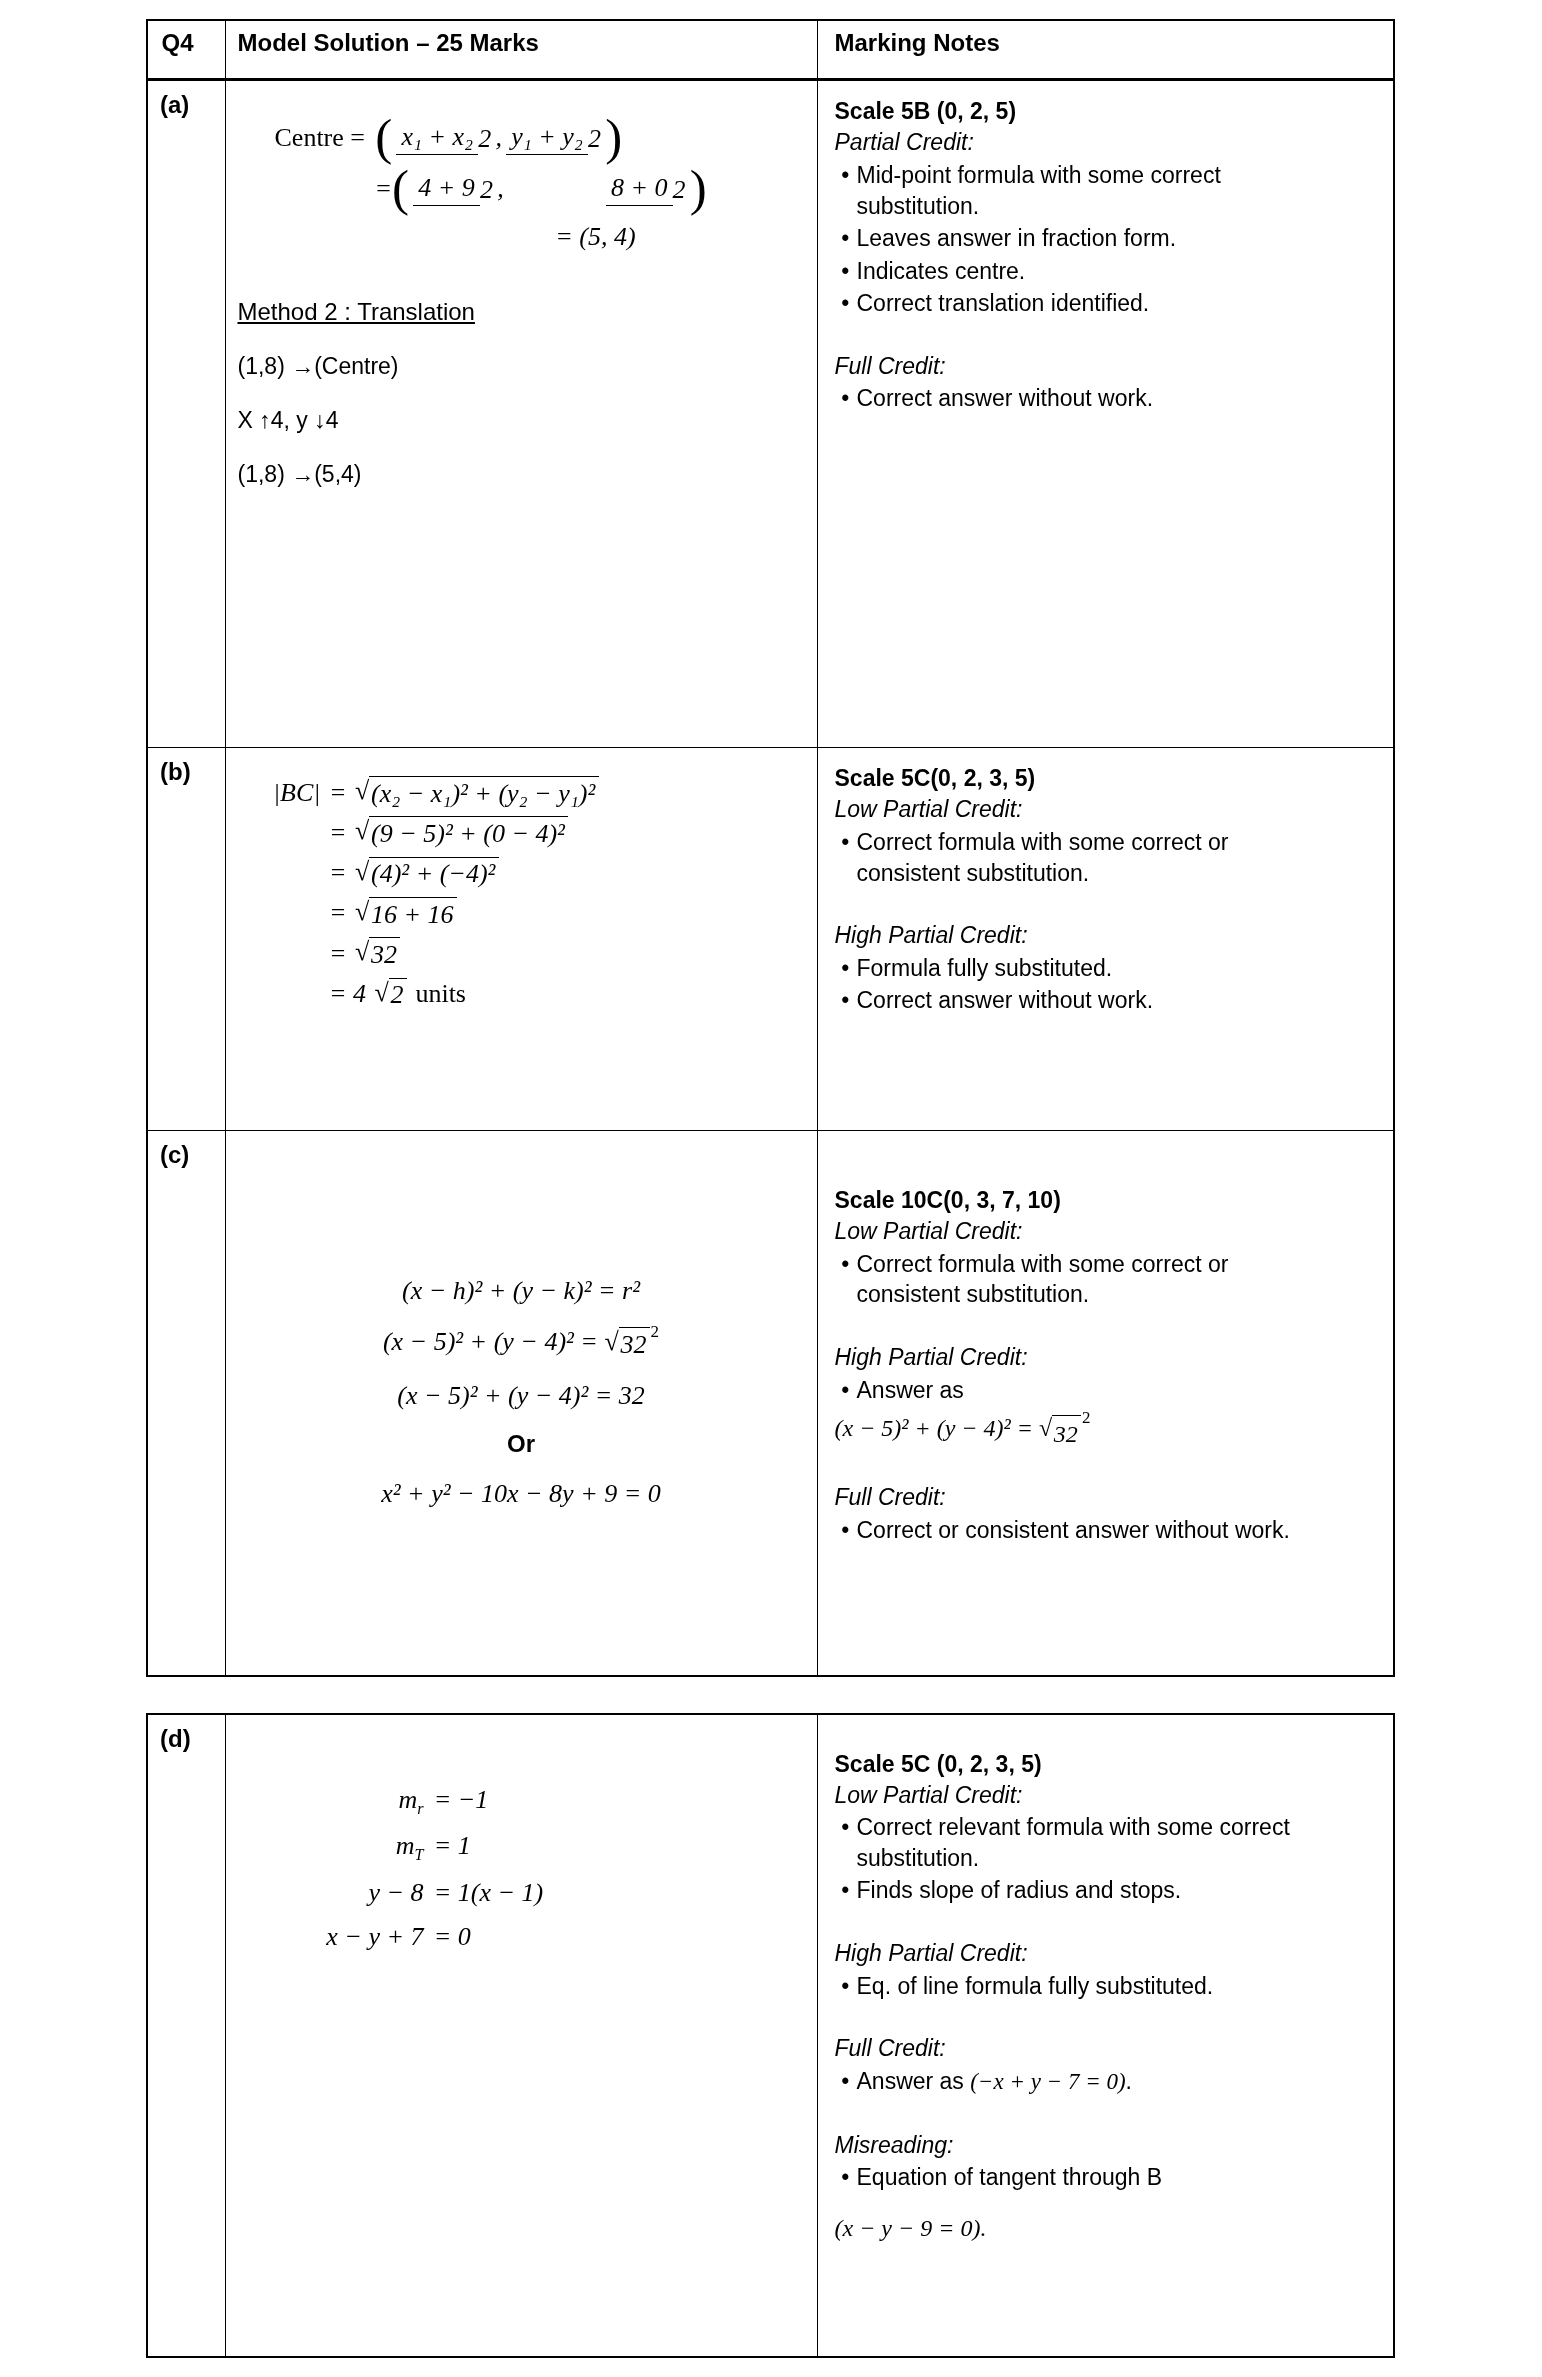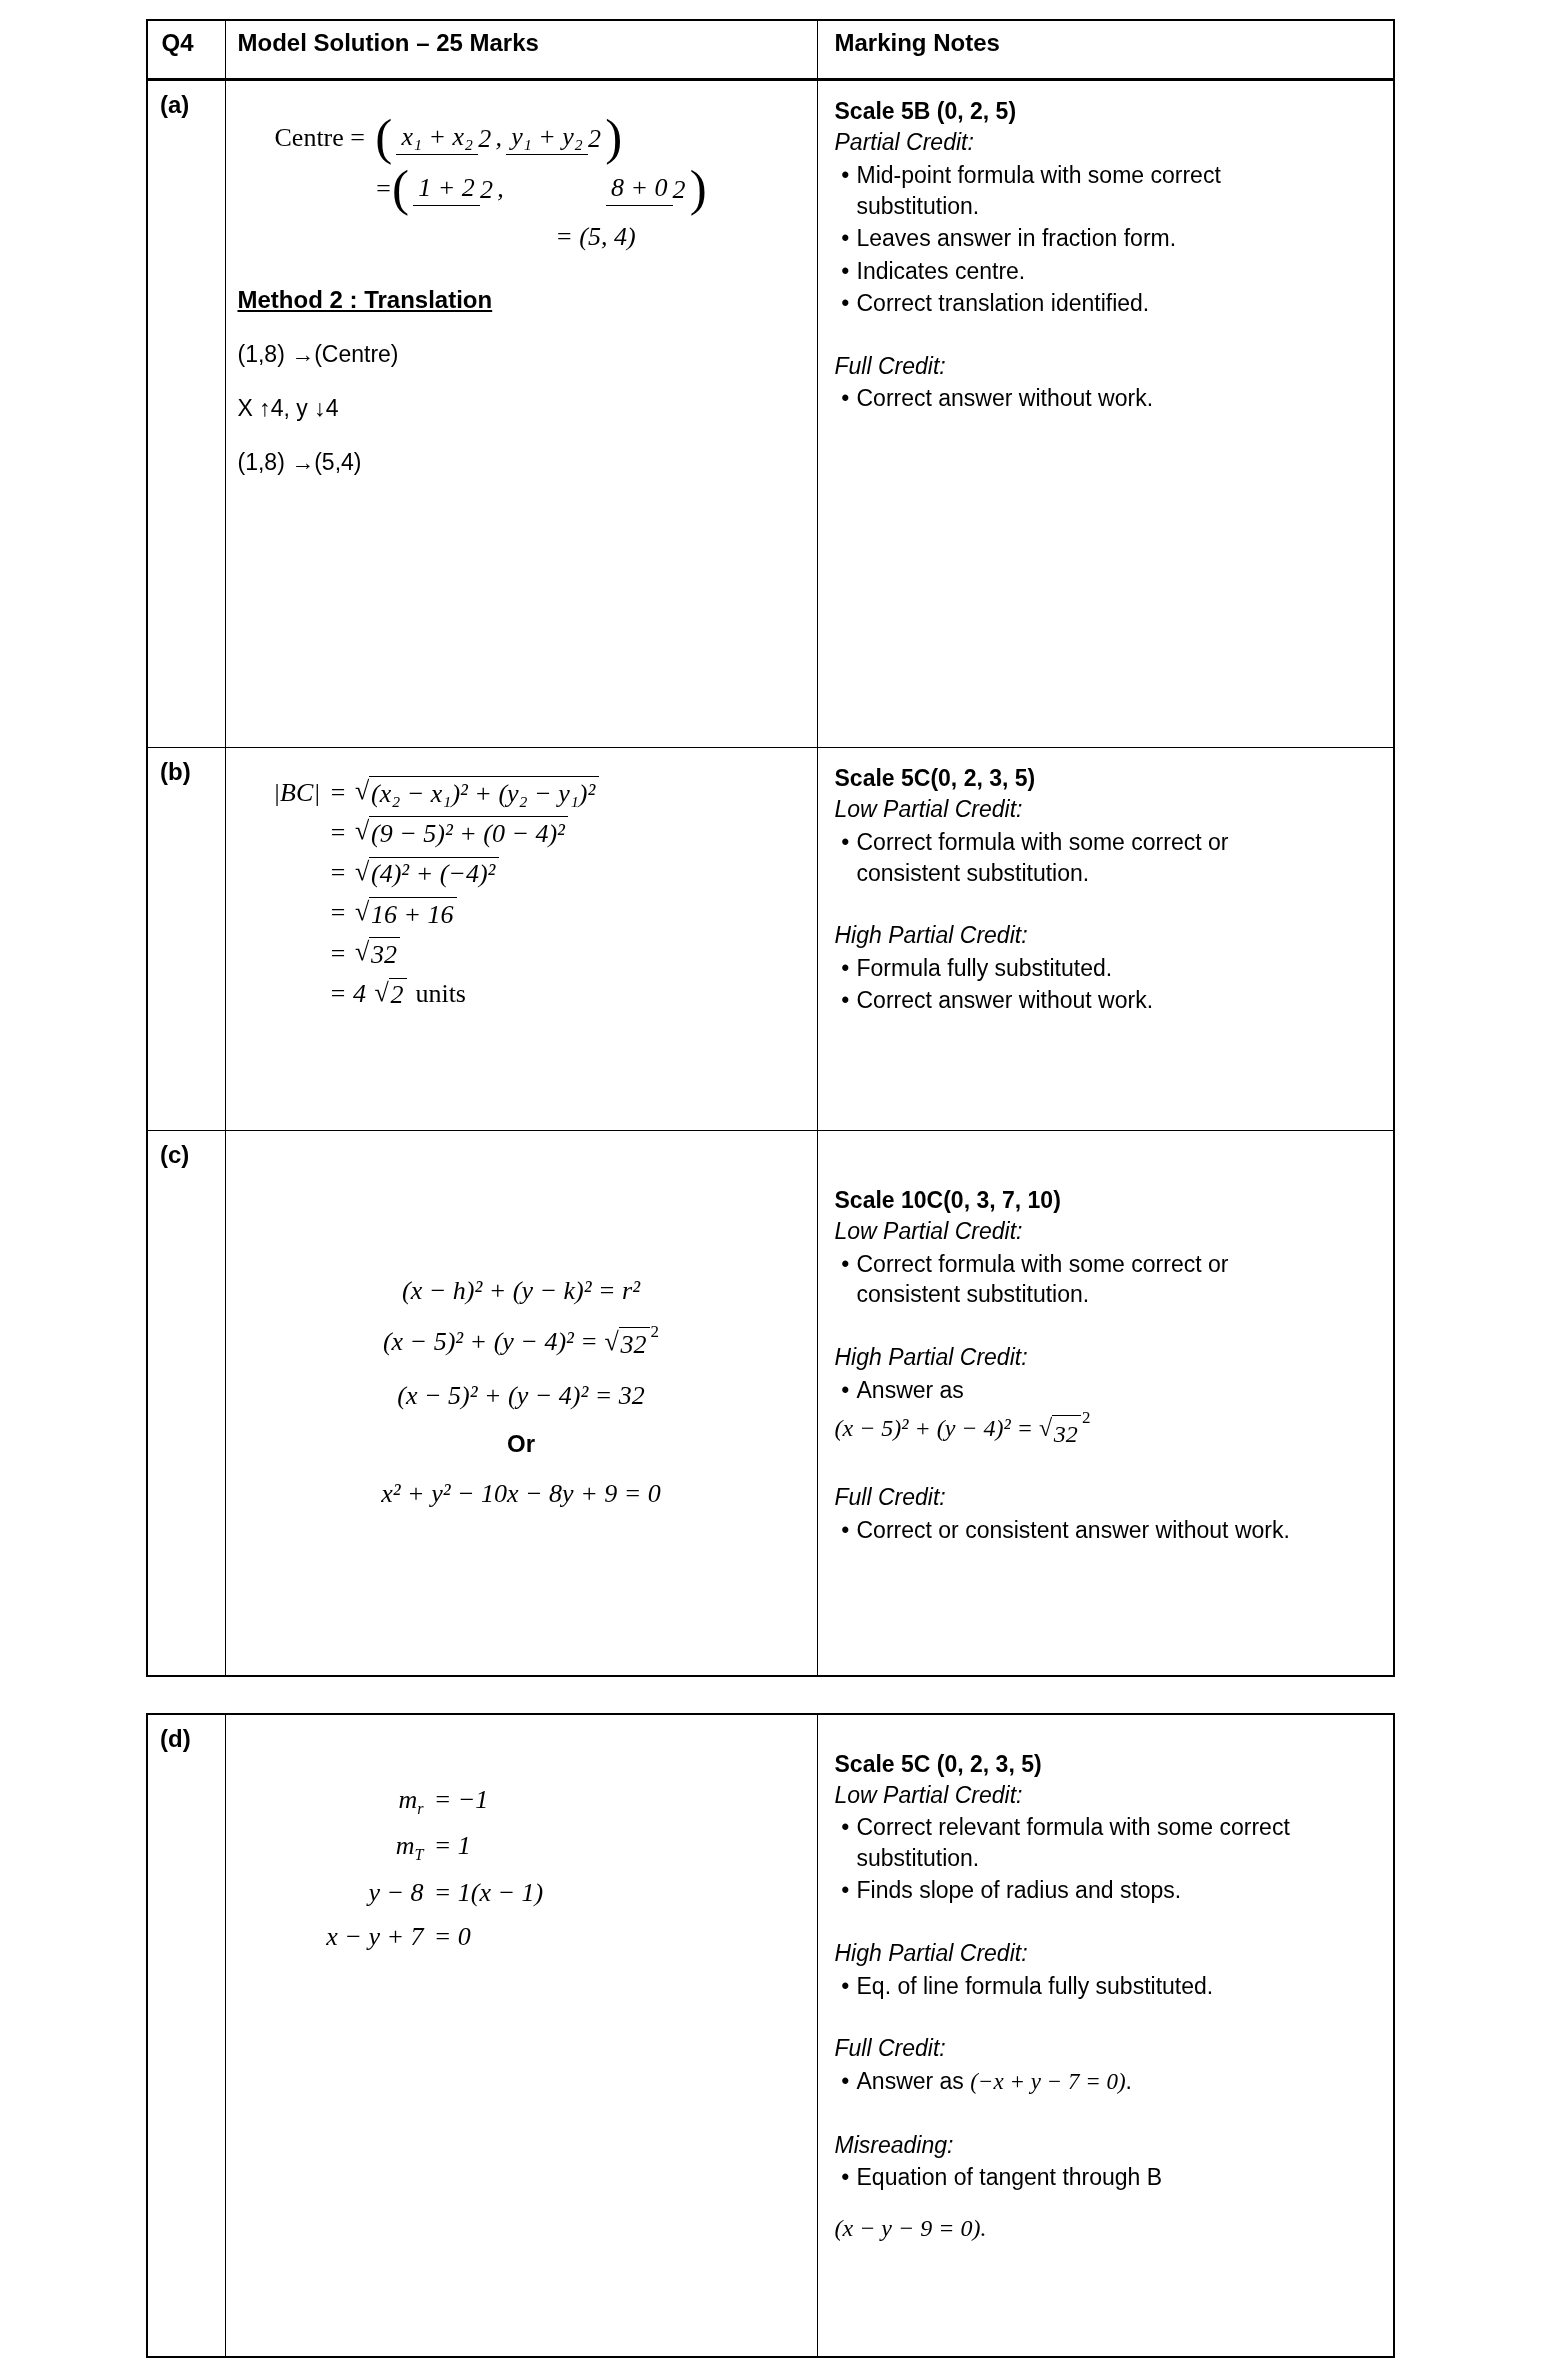--- a/index.html
+++ b/index.html
@@ -48,21 +48,21 @@
   .sup2 { font-size:17px; position:relative; top:-13.6px; margin-left:0.8px; font-style:normal; }
 
   
   .sol-a { padding:29px 0 0 12px; }
   .ablock { margin-left:37px; }
   .ablock .mline { margin-top:5.1px; }
   .cword { margin-right:10.2px; }
   .l2eq { margin-left:100px; }
   .gapw { width:98px; }
   .l3line { margin-left:100px; margin-top:10.2px;text-align:center; }
-  .m2 { margin-top:34px; font-weight:bold; text-decoration:underline; font-size:24px; }
+  .m2 { margin-top:46px; font-weight:normal; text-decoration:underline; font-size:24px; }
   .ptext { margin-top:27px; font-size:23px; }
 
   
   .sol-b { padding:20.4px 0 0 12px; }
   .sol-b .mline { margin-top:7.6px; }
   .blhs { flex:0 0 83px; text-align:right; }
   .beq { margin:0 8.5px; white-space:nowrap; }
   .unitsp { margin-left:8.5px; }
 
   
@@ -115,21 +115,21 @@
               <span class="frac">
                 <span class="fn">y₁ + y₂</span>
                 <span class="fd">2</span>
               </span>
               <span class="bigp">)</span>
             </div>
             <div class="mline">
               <span class="l2eq">=</span>
               <span class="bigp">(</span>
               <span class="frac">
-                <span class="fn">1 + 2</span>
+                <span class="fn">4 + 9</span>
                 <span class="fd">2</span>
               </span>
               <span>,</span>
               <span class="gapw"></span>
               <span class="frac">
                 <span class="fn">8 + 0</span>
                 <span class="fd">2</span>
               </span>
               <span class="bigp">)</span>
             </div>

